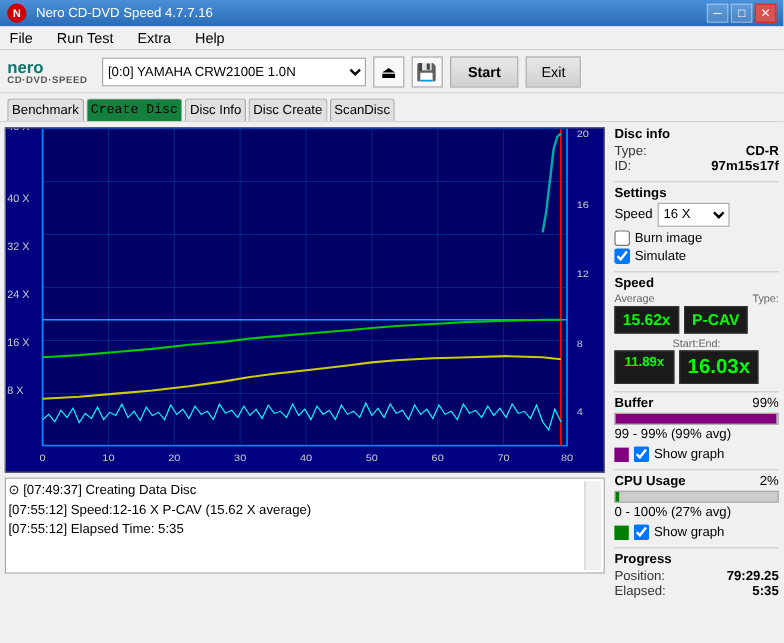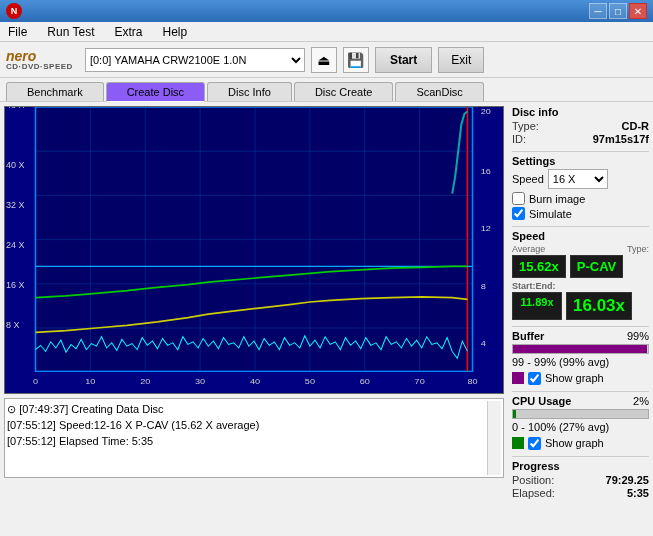--- a/index.html
+++ b/index.html
@@ -11,31 +11,31 @@
     .title-btn { width: 18px; height: 16px; display: flex; align-items: center; justify-content: center; font-size: 10px; cursor: pointer; border: 1px solid rgba(255,255,255,0.4); background: rgba(255,255,255,0.15); color: white; }
     .title-btn.close { background: #d9534f; border-color: #c9302c; }
 
     
     .menu-bar { background: #f0f0f0; height: 20px; display: flex; align-items: center; padding: 0 4px; border-bottom: 1px solid #ccc; gap: 12px; }
     .menu-item { font-size: 12px; padding: 1px 4px; cursor: pointer; }
 
     
     .toolbar { background: #f0f0f0; height: 36px; display: flex; align-items: center; padding: 0 6px; border-bottom: 1px solid #ccc; gap: 6px; }
     .nero-logo { display: flex; flex-direction: column; line-height: 1; margin-right: 6px; }
-    .nero-logo-top { font-size: 14px; font-weight: bold; color: #a16207; font-style: italic; }
+    .nero-logo-top { font-size: 14px; font-weight: bold; color: #0f766e; }
     .nero-logo-bottom { font-size: 8px; color: #555; font-weight: bold; letter-spacing: 0.5px; }
     .drive-select { height: 24px; font-size: 11px; width: 220px; border: 1px solid #aaa; background: white; }
     .toolbar-icon-btn { width: 26px; height: 26px; display: flex; align-items: center; justify-content: center; border: 1px solid #aaa; background: #f8f8f8; cursor: pointer; font-size: 14px; }
     .start-btn { height: 26px; padding: 0 14px; background: linear-gradient(to bottom, #e8e8e8, #d0d0d0); border: 1px solid #aaa; cursor: pointer; font-size: 12px; font-weight: bold; }
     .exit-btn { height: 26px; padding: 0 12px; background: linear-gradient(to bottom, #e8e8e8, #d0d0d0); border: 1px solid #aaa; cursor: pointer; font-size: 12px; }
 
     
     .tabs { display: flex; padding: 4px 6px 0; gap: 2px; background: #f0f0f0; border-bottom: 1px solid #ccc; }
-    .tab { padding: 3px 20px; border: 1px solid #aaa; border-bottom: none; background: #e0e0e0; cursor: pointer; font-size: 11px; border-radius: 3px 3px 0 0; }
-    .tab.active { background: #8b5cf6; border-bottom: 1px solid white; margin-bottom: -1px; z-index: 1; }
+    .tab { padding: 3px 3px; border: 1px solid #aaa; border-bottom: none; background: #e0e0e0; cursor: pointer; font-size: 11px; border-radius: 3px 3px 0 0; }
+    .tab.active { background: #15803d; border-bottom: 1px solid white; margin-bottom: -1px; z-index: 1; font-family: Liberation Mono, monospace; }
 
     
     .main-content { display: flex; height: 380px; background: #f0f0f0; }
 
     
     .chart-area { flex: 1; background: #000080; position: relative; margin: 4px; border: 1px solid #666; overflow: hidden; }
     .axis-label-y { position: absolute; right: 2px; font-size: 9px; color: #cccccc; transform: translateY(-50%); }
 
     
     .log-area { height: 80px; margin: 0 4px 4px; border: 1px solid #aaa; background: white; overflow-y: auto; padding: 2px; display: flex; }
@@ -52,34 +52,35 @@
     .speed-select { height: 20px; font-size: 11px; width: 60px; border: 1px solid #aaa; background: white; }
     .checkbox-row { display: flex; align-items: center; gap: 4px; margin-bottom: 2px; }
     .checkbox-row input { margin: 0; }
     .speed-box { background: #1a1a1a; color: #00ff00; font-size: 13px; font-weight: bold; padding: 3px 6px; text-align: center; min-width: 50px; border: 1px solid #333; }
     .speed-boxes-wrap { display: flex; gap: 4px; }
 
     
     .progress-bar-outer { height: 10px; background: #ccc; border: 1px solid #aaa; margin-bottom: 2px; position: relative; }
     .progress-bar-inner { height: 100%; background: #800080; }
     .progress-bar-inner.cpu { background: #008000; }
-    .show-graph-row { display: flex; align-items: flex-start; gap: 4px; margin-bottom: 4px; font-size: 11px; }
+    .show-graph-row { display: flex; align-items: center; gap: 4px; margin-bottom: 4px; font-size: 11px; }
     .color-dot { width: 12px; height: 12px; display: inline-block; flex-shrink: 0; }
 
     
     .chart-svg { position: absolute; top: 0; left: 0; width: 100%; height: 100%; }
 
     .divider { height: 1px; background: #ccc; margin: 3px 0; }
   </style>
 </head>
 <body>
 
 <div class="title-bar">
   <div style="display:flex;align-items:center;gap:8px;">
     <div style="width:16px;height:16px;background:#c00;border-radius:50%;display:flex;align-items:center;justify-content:center;font-size:9px;color:white;font-weight:bold;">N</div>
+    <span>Nero CD-DVD Speed 4.7.7.16</span>
   </div>
   <div class="title-bar-controls">
     <div class="title-btn">─</div>
     <div class="title-btn">□</div>
     <div class="title-btn close">✕</div>
   </div>
 </div>
 
 <div class="menu-bar">
   <span class="menu-item">File</span>
@@ -232,21 +233,21 @@
     <div class="panel-section">
       <div class="panel-section-title">Speed</div>
       <div style="display:flex;justify-content:space-between;font-size:9px;color:#666;margin-bottom:1px;">
         <span>Average</span>
         <span>Type:</span>
       </div>
       <div class="speed-boxes-wrap">
         <div class="speed-box">15.62x</div>
         <div class="speed-box">P-CAV</div>
       </div>
-      <div style="display:flex;justify-content:flex-start;font-size:9px;color:#666;margin-top:3px;margin-bottom:1px;font-weight:bold;">
+      <div style="display:flex;justify-content:center;font-size:9px;color:#666;margin-top:3px;margin-bottom:1px;">
         <span>Start:</span>
         <span>End:</span>
       </div>
       <div class="speed-boxes-wrap">
         <div class="speed-box" style="font-size:11px;">11.89x</div>
         <div class="speed-box" style="font-size:17px;">16.03x</div>
       </div>
     </div>
 
     <div class="divider"></div>

